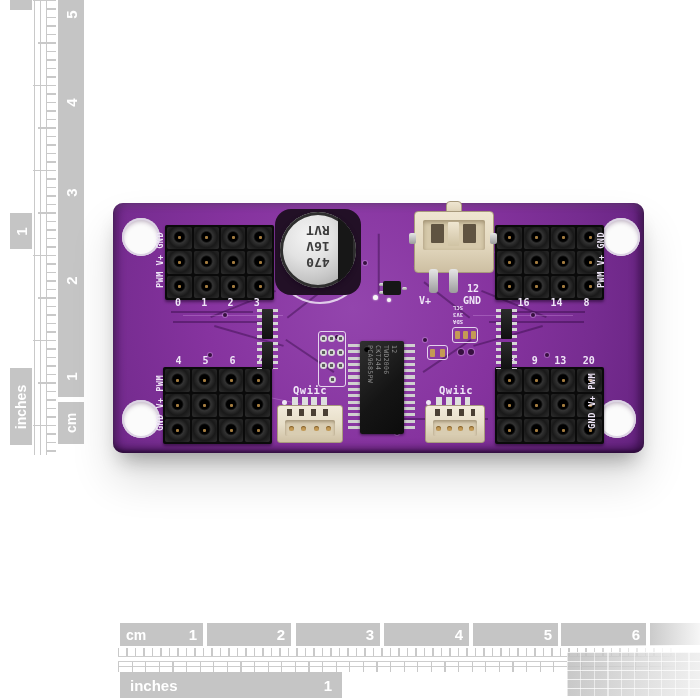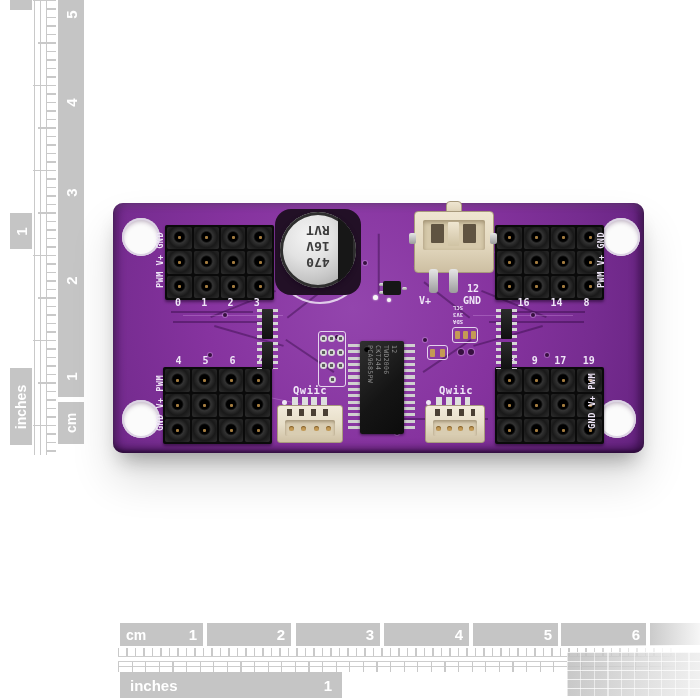--- a/index.html
+++ b/index.html
@@ -276,22 +276,22 @@
   </div>
   <div class="chrow" style="left:52px;top:152px;width:108px;">
     <span>4</span>
     <span>5</span>
     <span>6</span>
     <span>7</span>
   </div>
   <div class="chrow" style="left:388px;top:152px;width:102px;">
     <span>8</span>
     <span>9</span>
-    <span>17</span>
-    <span>19</span>
+    <span>13</span>
+    <span>20</span>
   </div>
 
   <div class="vlabel" style="left:12px;top:51px;">PWM V+ GND</div>
   <div class="vlabel" style="left:453px;top:51px;">PWM V+ GND</div>
   <div class="vlabel" style="left:12px;top:194px;">GND V+ PWM</div>
   <div class="vlabel" style="left:444px;top:192px;">GND V+ PWM</div>
 
   <div id="caparc"></div>
   <div id="capbase"></div>
   <div id="cap">

